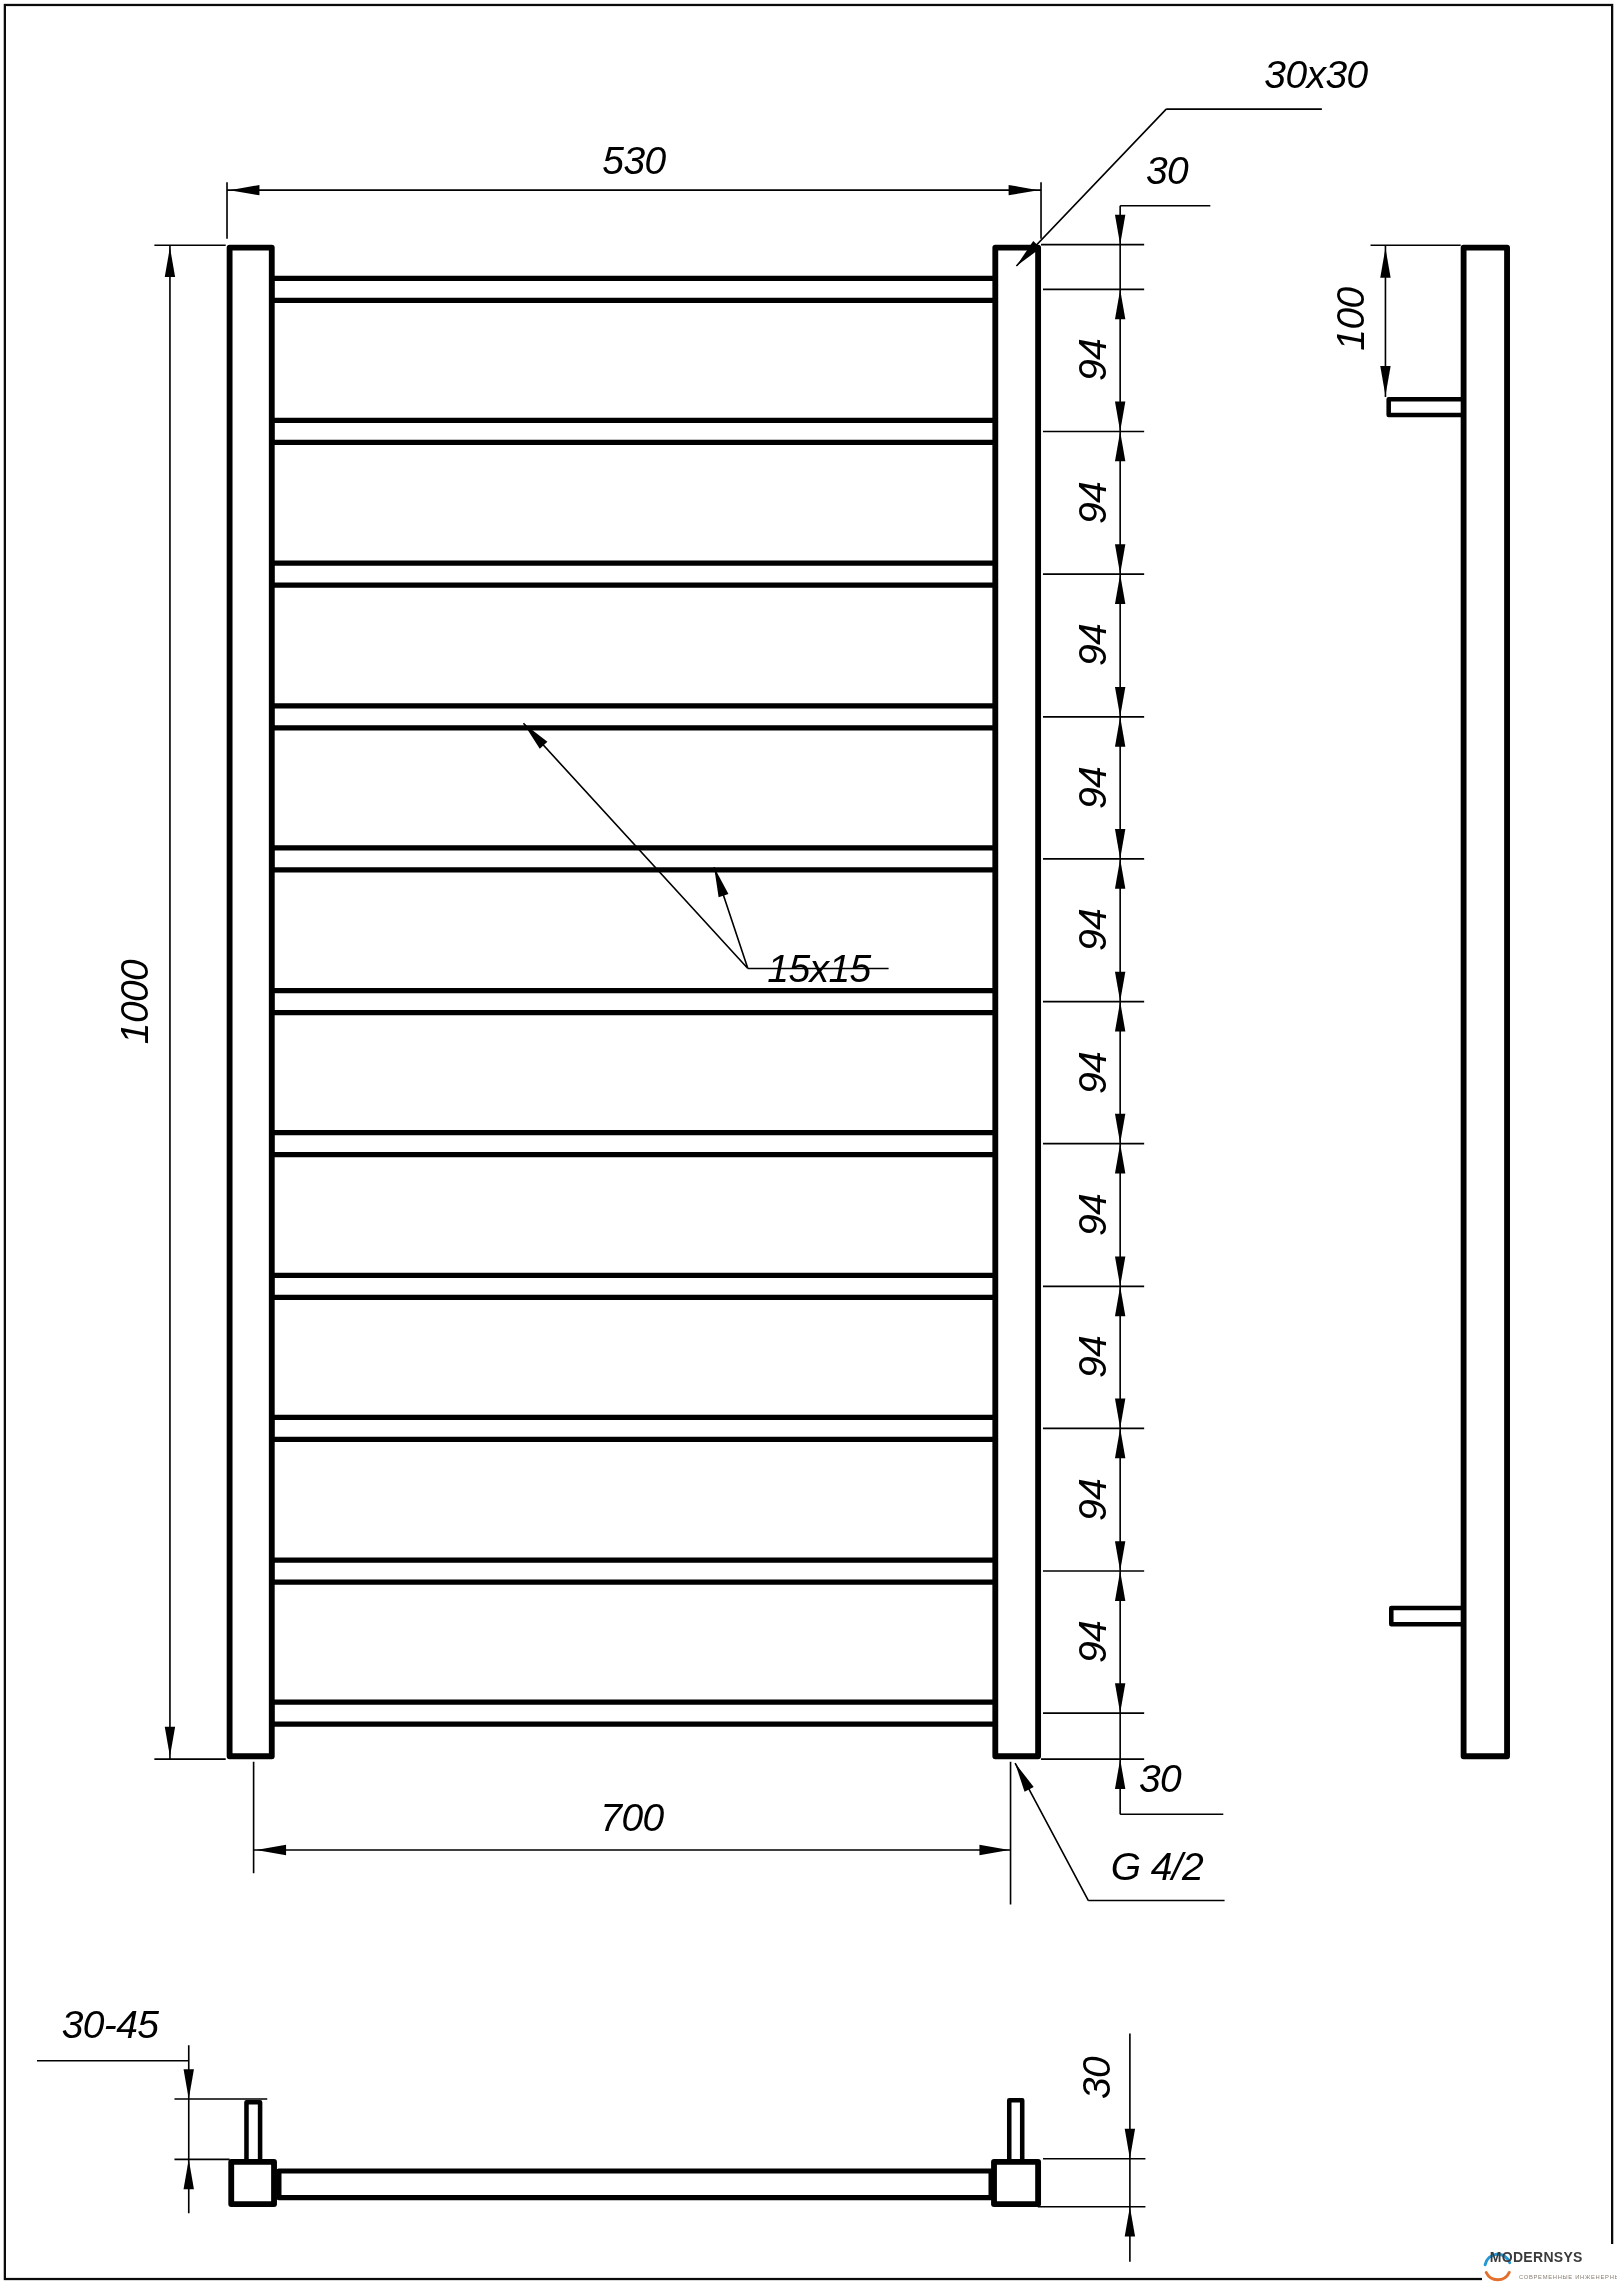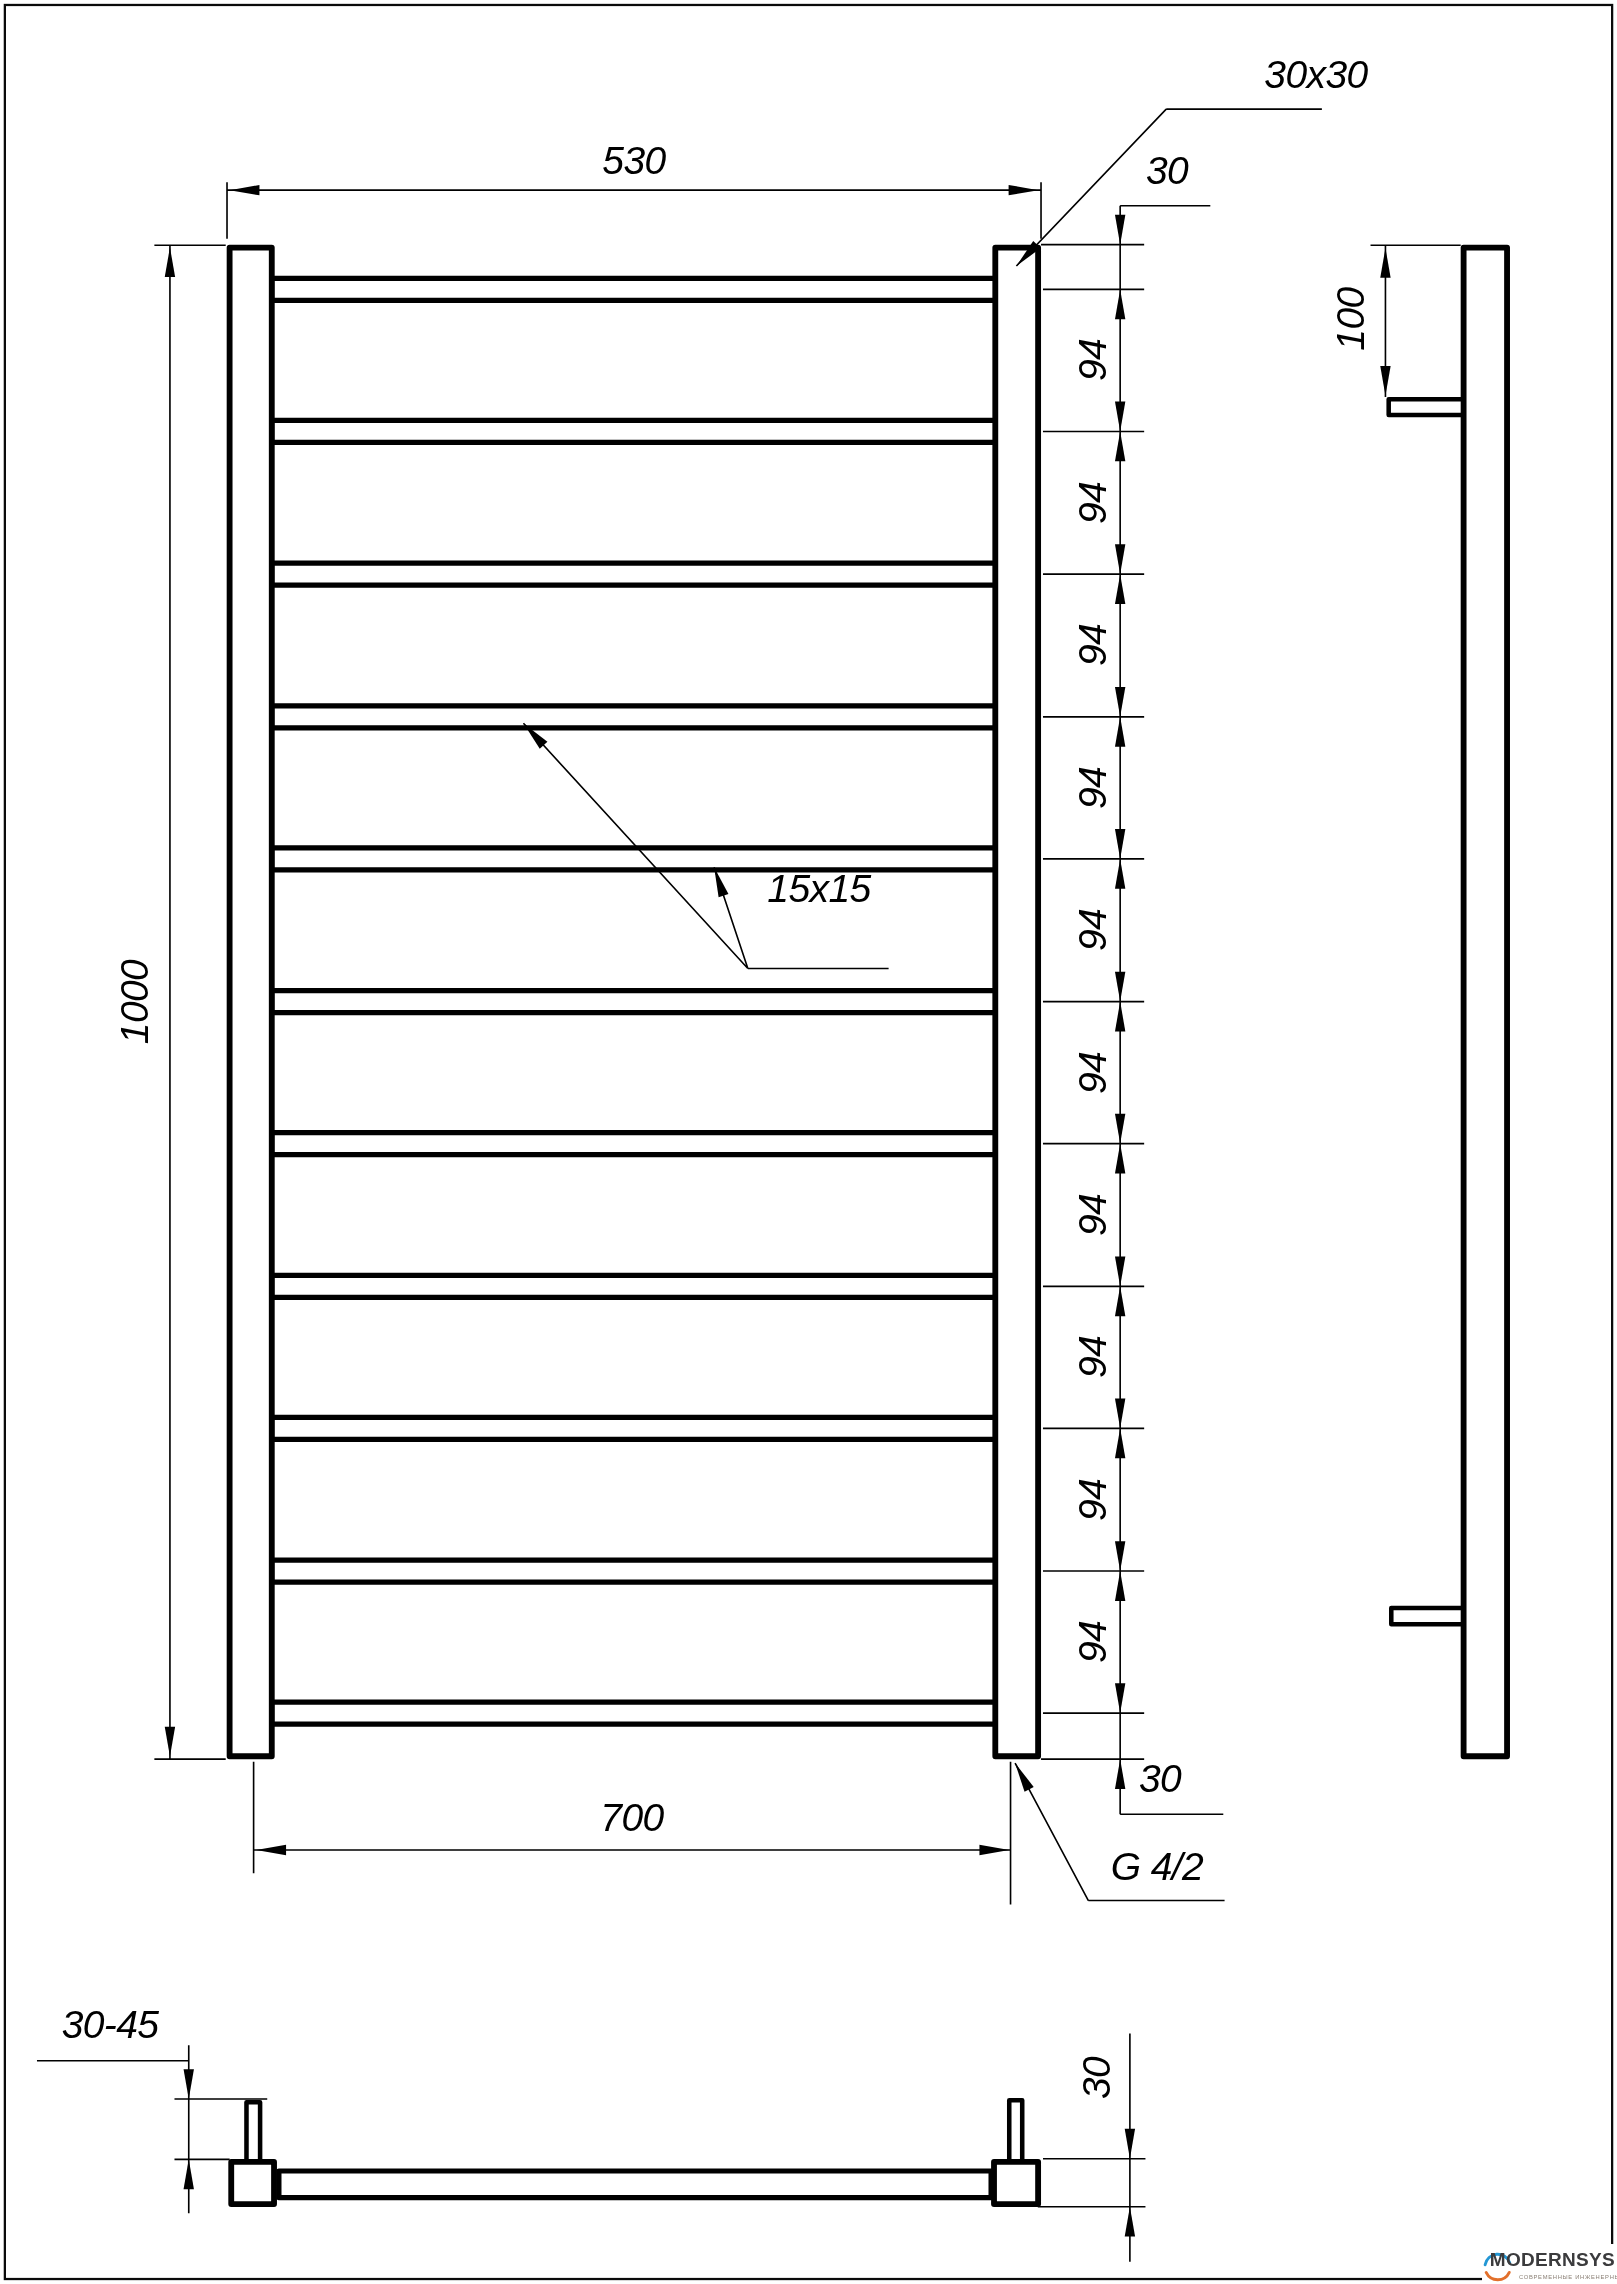--- a/index.html
+++ b/index.html
@@ -14,21 +14,21 @@
   .thin{fill:none;stroke:#000;stroke-width:2.5}
   .frame{fill:none;stroke:#0a0a0a;stroke-width:3.5}
   .dim{
     position:absolute;transform:translate(-50%,-50%);
     font-style:italic;font-size:39px;letter-spacing:-0.6px;
     color:#000;white-space:nowrap;line-height:1;
   }
   .dim.rot{transform:translate(-50%,-50%) rotate(-90deg)}
   #logo{position:absolute;left:1482px;top:2244px;width:138px;height:40px;background:#fff}
   #logo .name{
-    position:absolute;left:7.8px;top:5.8px;font-weight:bold;font-size:19px;
+    position:absolute;left:7.8px;top:5.8px;font-weight:bold;font-size:14px;
     letter-spacing:0.3px;color:#3b3b3d;white-space:nowrap;line-height:1;
   }
   #logo .tagline{
     position:absolute;left:37px;top:30.5px;font-size:5.8px;letter-spacing:0.7px;
     color:#8b8076;white-space:nowrap;line-height:1;
   }
   #logo svg{position:absolute;left:0.6px;top:6.5px;overflow:visible}
 </style>
 </head>
 <body>
@@ -137,21 +137,21 @@
       </g>
   </g>
 </svg>
 
 <div class="dim" style="left:634px;top:160px">530</div>
 <div class="dim rot" style="left:134px;top:1002px">1000</div>
 <div class="dim" style="left:632px;top:1817px">700</div>
 <div class="dim" style="left:1316px;top:74px">30x30</div>
 <div class="dim" style="left:1167px;top:170px">30</div>
 <div class="dim" style="left:1160px;top:1778px">30</div>
-<div class="dim" style="left:819px;top:888px">15x15</div>
+<div class="dim" style="left:819px;top:968px">15x15</div>
 <div class="dim" style="left:1157px;top:1866px">G 4/2</div>
 <div class="dim rot" style="left:1350px;top:319px">100</div>
 <div class="dim" style="left:110px;top:2024px">30-45</div>
 <div class="dim rot" style="left:1096px;top:2078px">30</div>
 <div id="chain-labels">
     <div class="dim rot" style="left: 1092px; top: 360px;">94</div>
     <div class="dim rot" style="left: 1092px; top: 503px;">94</div>
     <div class="dim rot" style="left: 1092px; top: 645px;">94</div>
     <div class="dim rot" style="left: 1092px; top: 788px;">94</div>
     <div class="dim rot" style="left: 1092px; top: 930px;">94</div>

